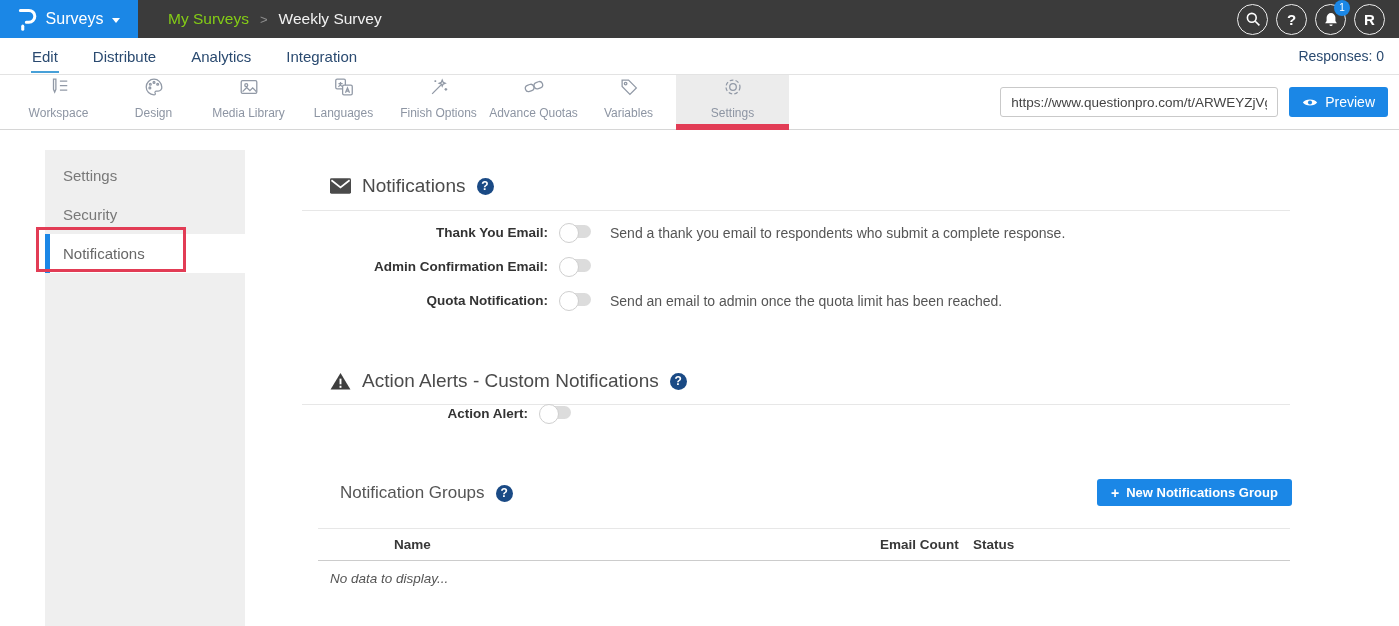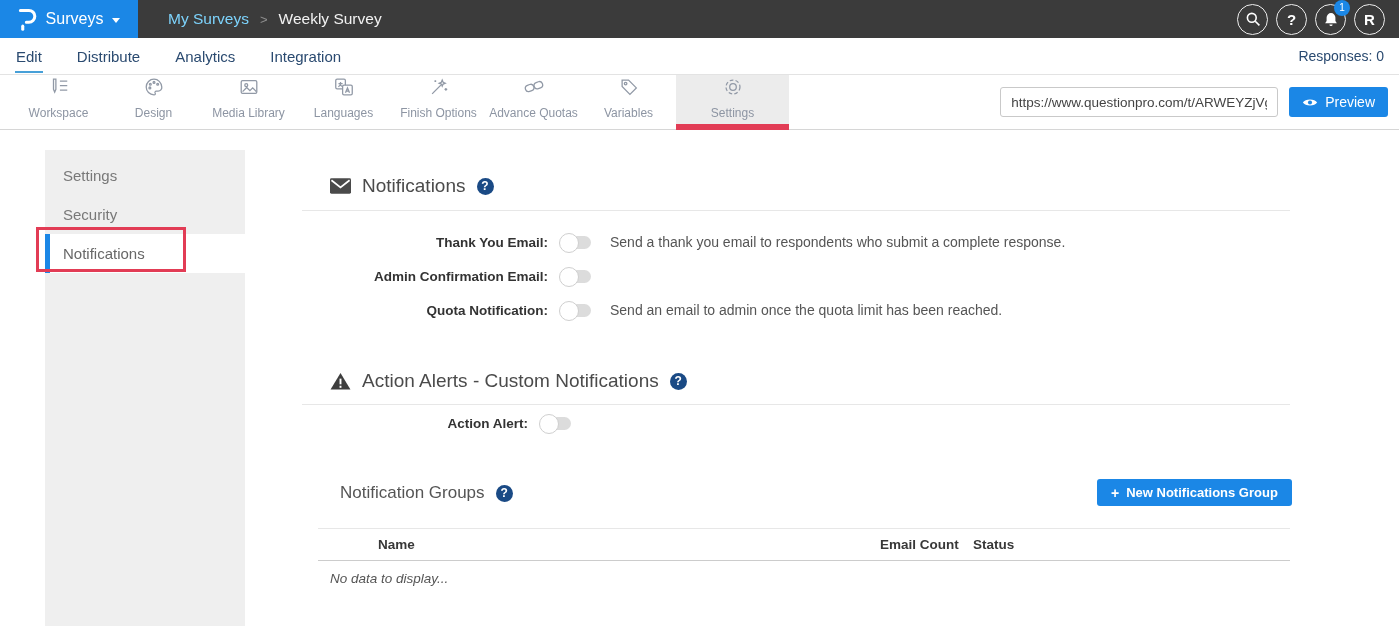--- a/index.html
+++ b/index.html
@@ -6,31 +6,31 @@
   body {
     width:1399px; height:626px; position:relative; overflow:hidden;
     background:#fff; font-family:"Liberation Sans", sans-serif;
   }
   
   .top-header { position:absolute; top:0; left:0; right:0; height:38px; background:#3b3b3b; display:flex; align-items:center; }
   .logo-block { width:138px; height:38px; background:#1b87e6; display:flex; align-items:center; justify-content:center; gap:9px; color:#fff; cursor:pointer; }
   .app-label { font-size:16px; }
   .caret { width:0; height:0; border-left:4.5px solid transparent; border-right:4.5px solid transparent; border-top:5px solid #fff; margin-top:2px; }
   .breadcrumb { display:flex; align-items:center; gap:11px; margin-left:30px; font-size:15.5px; }
-  .crumb-parent { color:#7dd3fc; cursor:pointer; }
+  .crumb-parent { color:#84cc16; cursor:pointer; }
   .crumb-sep { color:#8f8f8f; font-size:13px; }
   .crumb-current { color:#f2f2f2; }
   .header-actions { margin-left:auto; display:flex; align-items:center; gap:8px; padding-right:14px; }
   .circle-btn { width:31px; height:31px; border:1.5px solid #ededed; border-radius:50%; display:flex; align-items:center; justify-content:center; color:#fff; position:relative; background:transparent; font-size:15px; cursor:pointer; }
   .circle-btn .glyph { font-size:15px; font-weight:bold; color:#fff; }
   .badge { position:absolute; top:-5px; right:-5px; background:#1b87e6; color:#fff; min-width:16px; height:16px; border-radius:50%; font-size:10px; display:flex; align-items:center; justify-content:center; }
   
   .nav-row { position:absolute; top:38px; left:0; right:0; height:37px; background:#fff; border-bottom:1px solid #e3e3e3; display:flex; align-items:center; padding:0 15px; }
   .nav-tab { font-size:15px; color:#2a4a70; margin-right:33px; padding:8px 1px 6px; cursor:pointer; border-bottom:2px solid transparent; }
-  .nav-tab.active { border-bottom-color:#47a0d8; }
+  .nav-tab.active { border-bottom-color:#47a0d8;margin-left:16px; }
   .responses { margin-left:auto; font-size:14px; color:#2a4a70; }
   
   .toolbar { position:absolute; top:75px; left:0; right:0; height:55px; background:#fff; border-bottom:1px solid #d6d6d6; display:flex; align-items:stretch; padding-left:11px; }
   .tool-item { min-width:95px; display:flex; flex-direction:column; align-items:center; gap:7px; color:#8d95a3; font-size:12px; cursor:pointer; position:relative; }
   .tool-item.active { background:#ececec; min-width:113px; }
   .tool-icon { height:24px; display:flex; align-items:center; }
   .red-underline { position:absolute; left:0; right:0; bottom:-1px; height:6px; background:#e23c55; }
   .toolbar-right { margin-left:auto; display:flex; align-items:center; gap:11px; padding-right:11px; }
   .url-input { width:278px; height:30px; border:1px solid #c9c9c9; border-radius:3px; padding:0 10px; font-size:13.5px; color:#444; font-family:inherit; background:#fff; }
   .preview-btn { height:30px; background:#1b87e6; color:#fff; border:none; border-radius:3px; font-size:14px; display:flex; align-items:center; gap:7px; padding:0 13px; font-family:inherit; cursor:pointer; }
@@ -38,35 +38,35 @@
   .content { position:absolute; top:131px; left:0; right:0; bottom:0; background:#fff; }
   .side-panel { position:absolute; left:45px; top:19px; width:200px; bottom:0; background:#efefef; padding-top:6px; }
   .side-item { height:39px; display:flex; align-items:center; padding-left:18px; font-size:15px; color:#787878; cursor:pointer; position:relative; }
   .side-item.active { background:#fff; color:#676767; }
   .blue-bar { position:absolute; left:0; top:0; bottom:0; width:5px; background:#1b87e6; }
   .annotation-box { position:absolute; left:36px; top:96px; width:150px; height:45px; border:3px solid #e23c55; z-index:4; pointer-events:none; }
   .section-head { position:absolute; display:flex; align-items:center; gap:11px; font-size:19px; color:#4b4b4b; }
   .help { display:inline-flex; width:17px; height:17px; border-radius:50%; background:#1a4a85; color:#fff; font-size:12px; font-weight:bold; align-items:center; justify-content:center; cursor:pointer; flex:none; }
   .divider { position:absolute; left:302px; width:988px; height:1px; background:#e7e7e7; }
   .toggle-rows { position:absolute; left:302px; }
-  .trow { height:34px; display:flex; align-items:center; }
+  .trow { height:34px; display:flex; align-items:flex-start; }
   .tlabel { width:246px; text-align:right; font-size:13.5px; font-weight:bold; color:#333; }
   .tlabel.narrow { width:226px; }
   .toggle { margin-left:13px; position:relative; width:30px; height:13px; background:#dcdcdc; border-radius:7px; cursor:pointer; flex:none; }
   .toggle::before { content:""; position:absolute; left:-2px; top:-2.5px; width:18px; height:18px; background:#fff; border:1px solid #cfcfcf; border-radius:50%; }
   .tdesc { margin-left:19px; font-size:14px; color:#555; }
   .groups-head { position:absolute; left:340px; top:352px; display:flex; align-items:center; gap:11px; font-size:17px; color:#555; }
   .new-group-btn { position:absolute; left:1097px; top:348px; height:27px; background:#1b87e6; color:#fff; border:none; border-radius:3px; font-size:13px; font-weight:bold; display:flex; align-items:center; gap:7px; padding:0 14px; font-family:inherit; cursor:pointer; }
   .plus-glyph { font-size:14px; font-weight:bold; }
   .tline { position:absolute; left:318px; width:972px; height:1px; }
   .tline.top { top:397px; background:#e7e7e7; }
   .tline.bottom { top:429px; background:#cccccc; }
   .table-header { position:absolute; left:318px; top:403px; width:972px; height:24px; }
   .th { position:absolute; font-size:13.5px; font-weight:bold; color:#383838; top:3px; }
-  .th.c-name { left:12px;padding-left:48px; } .th.c-email { left:562px; } .th.c-status { left:655px; }
+  .th.c-name { left:28px;padding-left:48px; } .th.c-email { left:562px; } .th.c-status { left:655px; }
   .empty-msg { position:absolute; left:330px; top:440px; font-style:italic; font-size:13.5px; color:#555;text-align:right; }
 </style>
 </head>
 <body>
 
 <div class="top-header">
   <div class="logo-block">
     <span style="display:flex;">
       <svg width="19" height="26" viewBox="0 0 20 26" fill="none" stroke="#fff" stroke-width="3.2" stroke-linecap="round">
         <path d="M2.5 4h9a6.2 6.2 0 0 1 0 12.4H8.8"></path>

